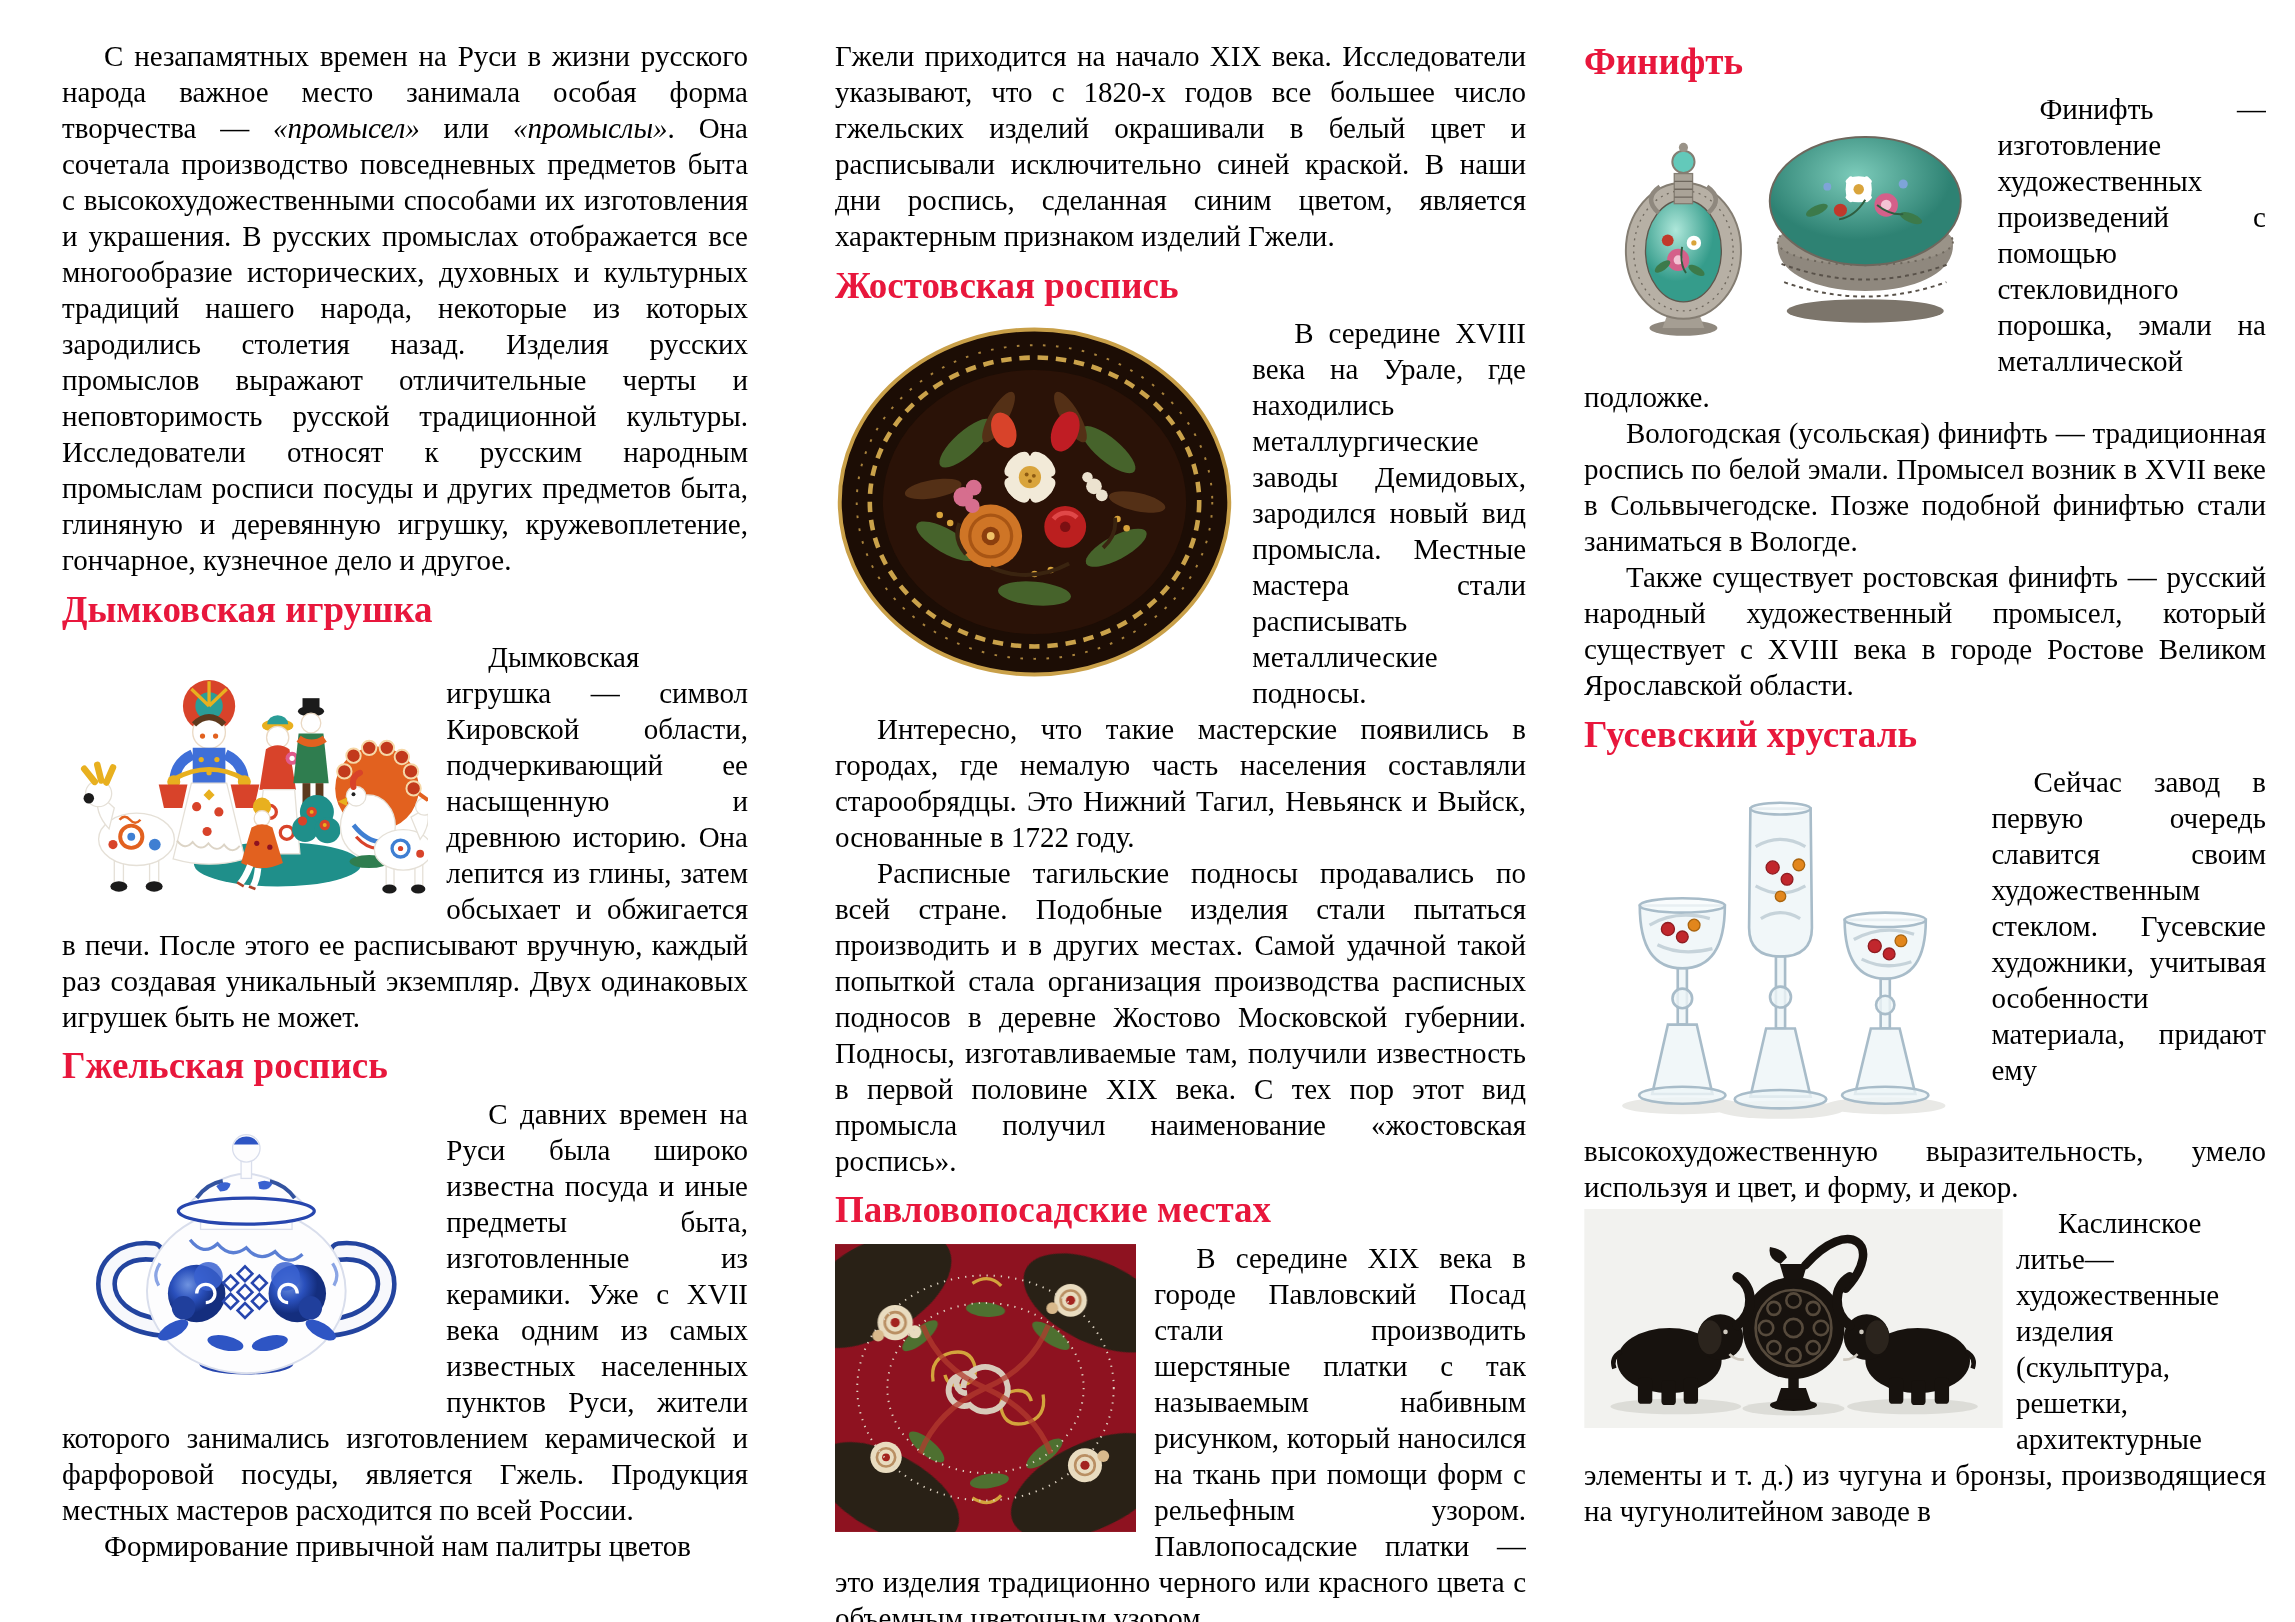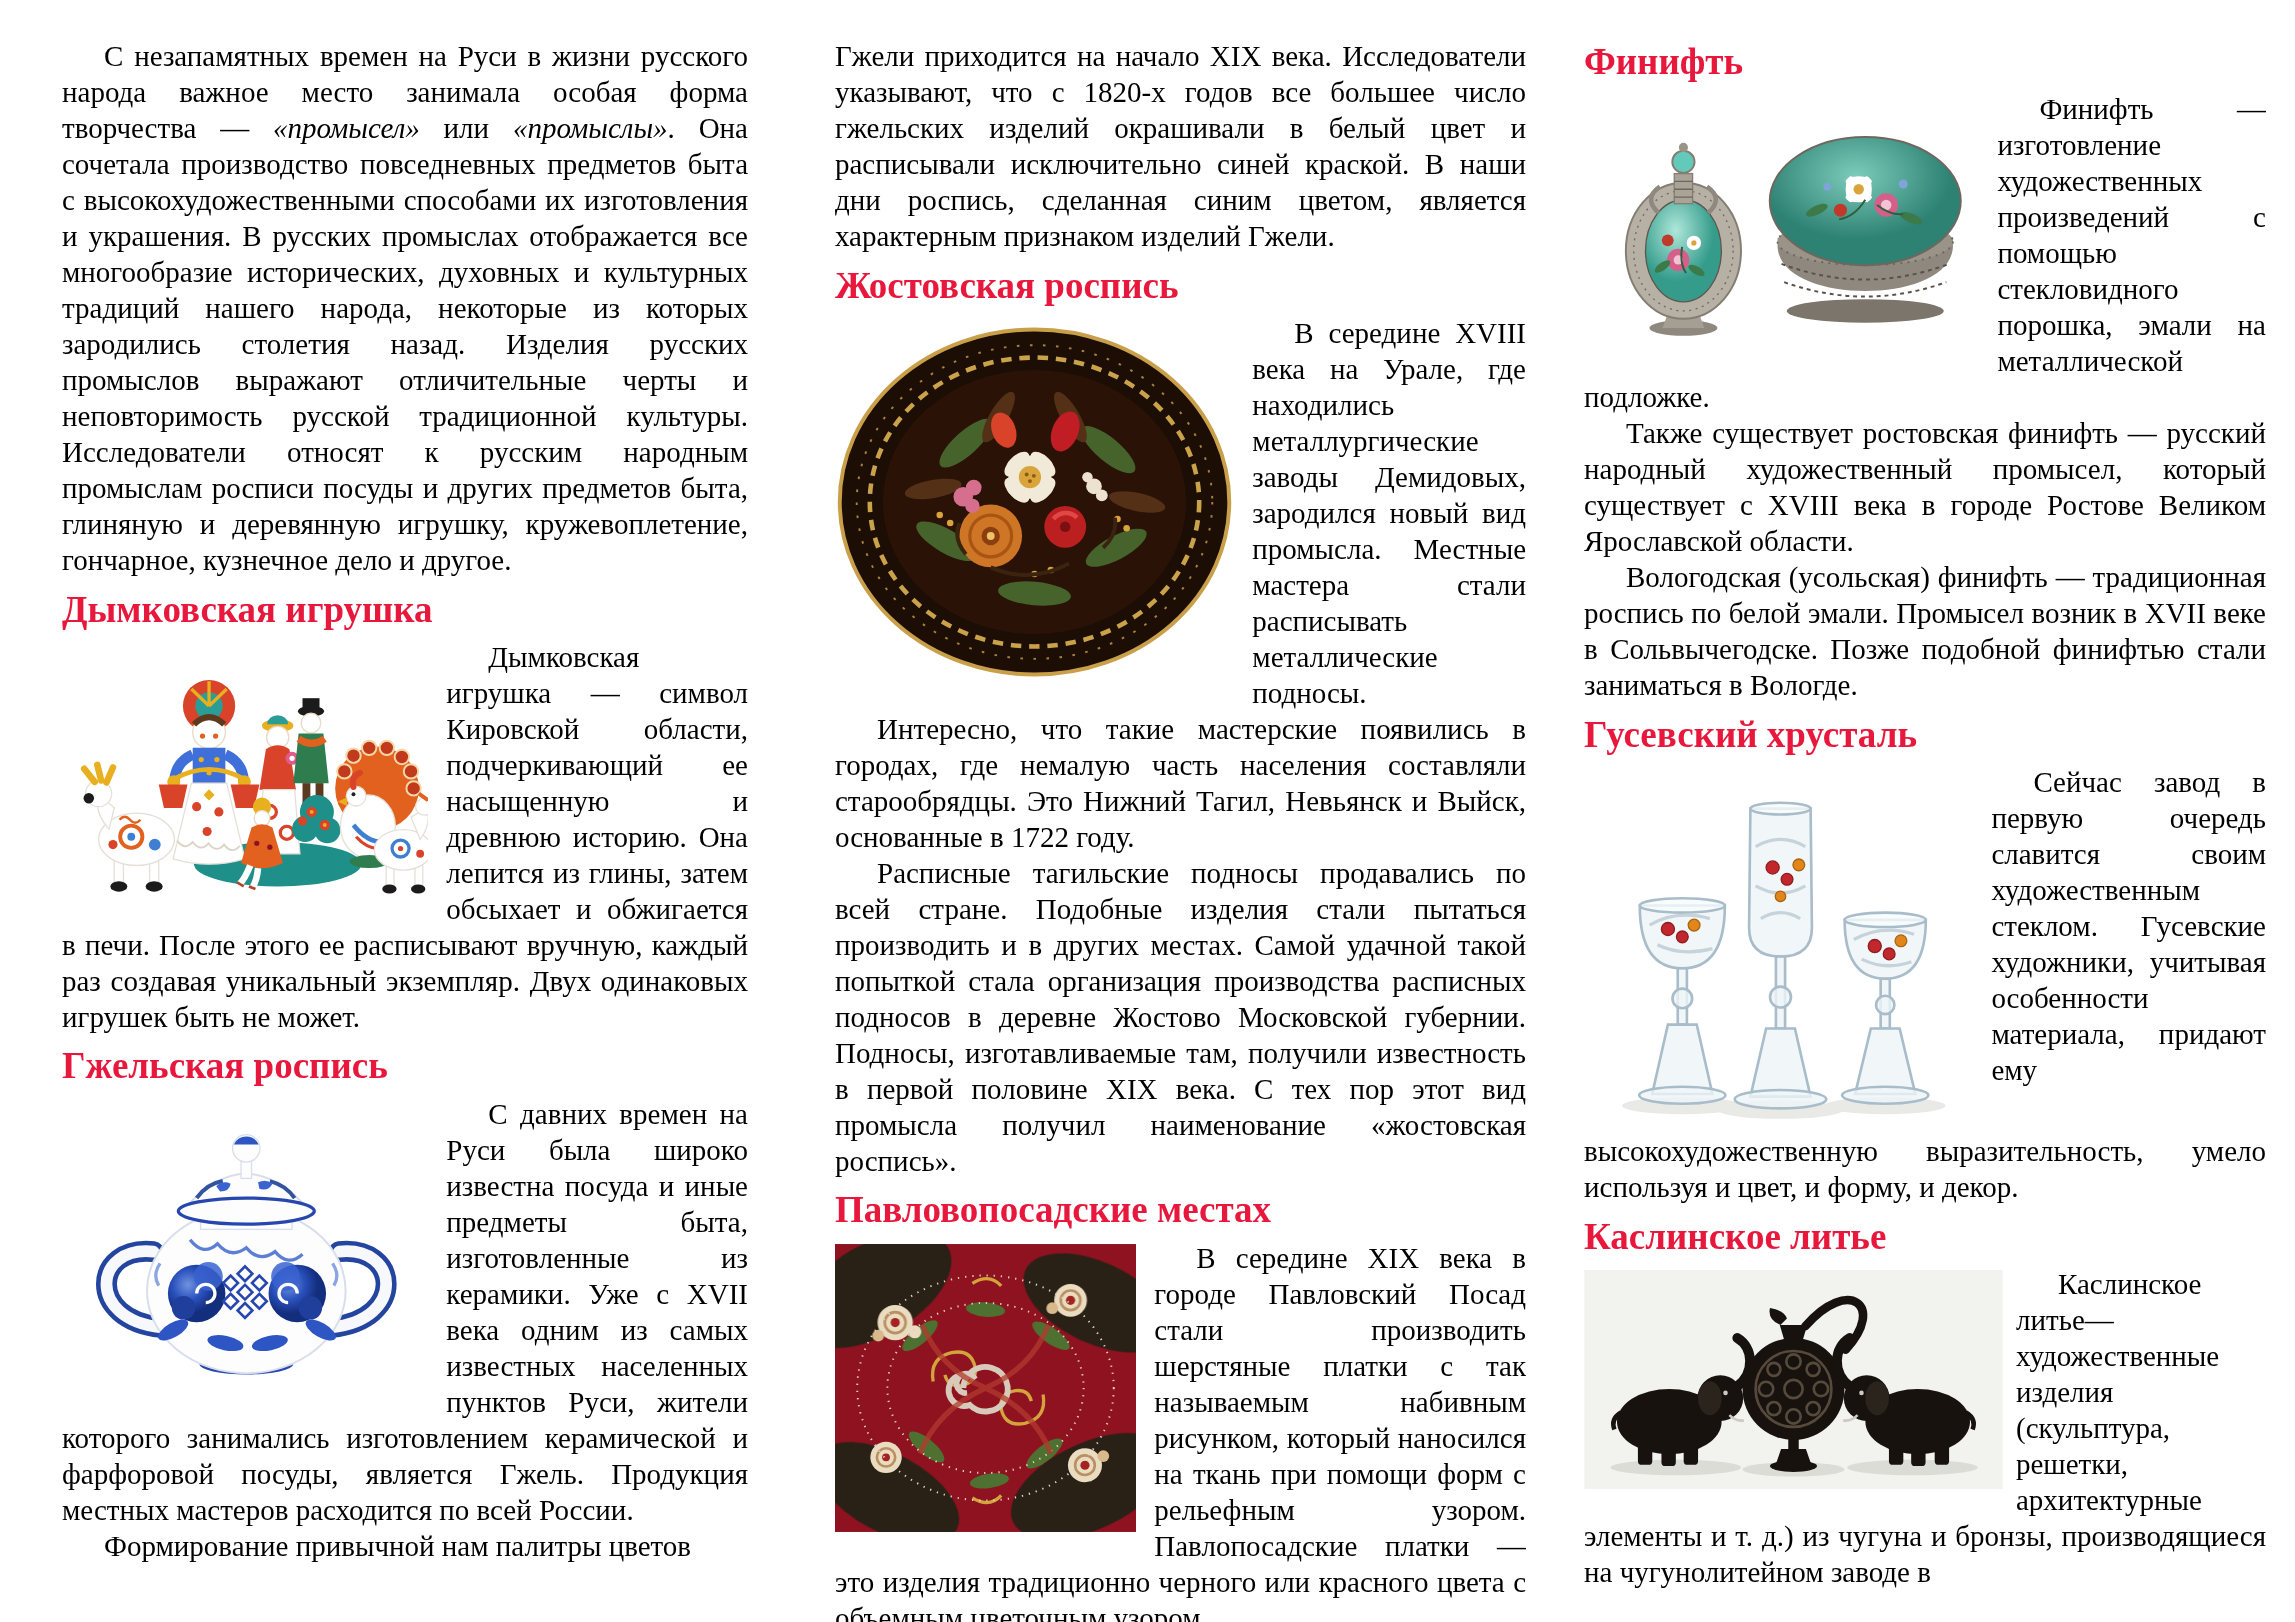--- a/index.html
+++ b/index.html
@@ -415,22 +415,22 @@
               <circle cx="488" cy="136" r="7" fill="#7ea4d8"></circle>
                 <circle cx="372" cy="140" r="6" fill="#7ea4d8"></circle>
               <ellipse cx="356" cy="176" rx="18" ry="7" transform="rotate(-25 356 176)" fill="#3c7a4a"></ellipse>
               <ellipse cx="500" cy="188" rx="18" ry="7" transform="rotate(22 500 188)" fill="#3c7a4a"></ellipse>
               <path d="M430,160 q-16,26 -40,30 M448,168 q20,16 40,14" stroke="#2f5e40" stroke-width="3" fill="none"></path>
             </g>
           </g>
         </svg>
       </div>
       <p class="ind">Финифть — изготовление художественных произведений с помощью стекловидного порошка, эмали на металлической подложке.</p>
+      <p class="ind">Вологодская (усольская) финифть — традиционная роспись по белой эмали. Промысел возник в XVII веке в Сольвычегодске. Позже подобной финифтью стали заниматься в Вологде.</p>
       <p class="ind">Также существует ростовская финифть — русский народный художественный промысел, который существует с XVIII века в городе Ростове Великом Ярославской области.</p>
-      <p class="ind">Вологодская (усольская) финифть — традиционная роспись по белой эмали. Промысел возник в XVII веке в Сольвычегодске. Позже подобной финифтью стали заниматься в Вологде.</p>
     </div>
 
     <div class="h" style="color:#e8173c">Гусевский хрусталь</div>
     <div class="sec">
       <div class="fig" style="width:393px;height:360px;margin-right:14.4px">
         <svg viewBox="0 0 600 550">
           <g fill="#e9e9e6">
             <ellipse cx="150" cy="516" rx="92" ry="13"></ellipse>
               <ellipse cx="300" cy="522" rx="96" ry="14"></ellipse>
               <ellipse cx="460" cy="516" rx="92" ry="13"></ellipse>
@@ -477,21 +477,20 @@
                 <circle cx="328" cy="148" r="9"></circle>
                 <circle cx="300" cy="196" r="8"></circle>
                 <circle cx="484" cy="264" r="9"></circle>
             </g>
           </g>
         </svg>
       </div>
       <p class="ind">Сейчас завод в первую очередь славится своим художественным стеклом. Гусевские художники, учитывая особенности материала, придают ему высокохудожественную выразительность, умело используя и цвет, и форму, и декор.</p>
     </div>
 
-    <div class="h" style="color:#e8173c">Каслинское литье</div>
     <div class="sec">
       <div class="fig" style="width:419px;height:219px;margin-right:13px">
         <svg viewBox="0 0 640 335">
           <rect width="640" height="335" fill="#f2f2ef"></rect>
           <g fill="#dcdcd7">
             <ellipse cx="140" cy="302" rx="100" ry="12"></ellipse>
               <ellipse cx="320" cy="305" rx="78" ry="11"></ellipse>
               <ellipse cx="502" cy="302" rx="100" ry="12"></ellipse>
           </g>
 

